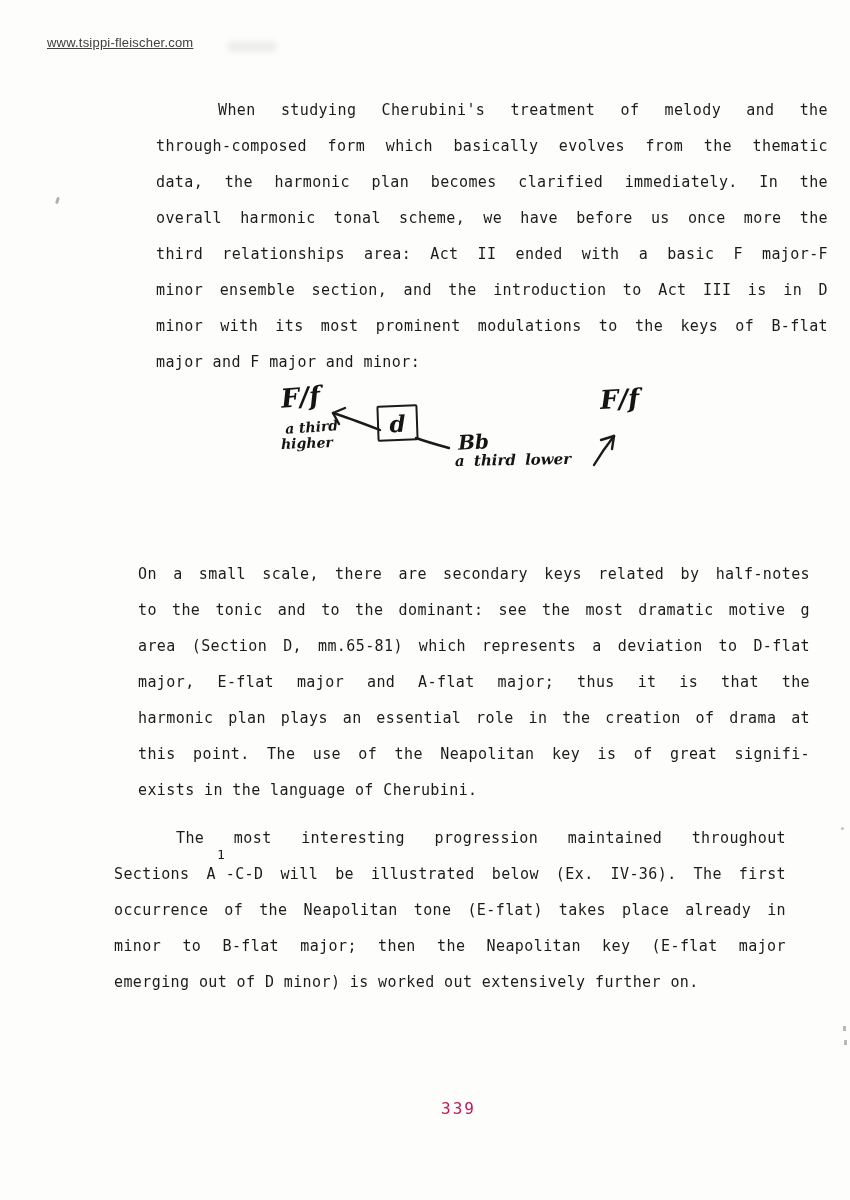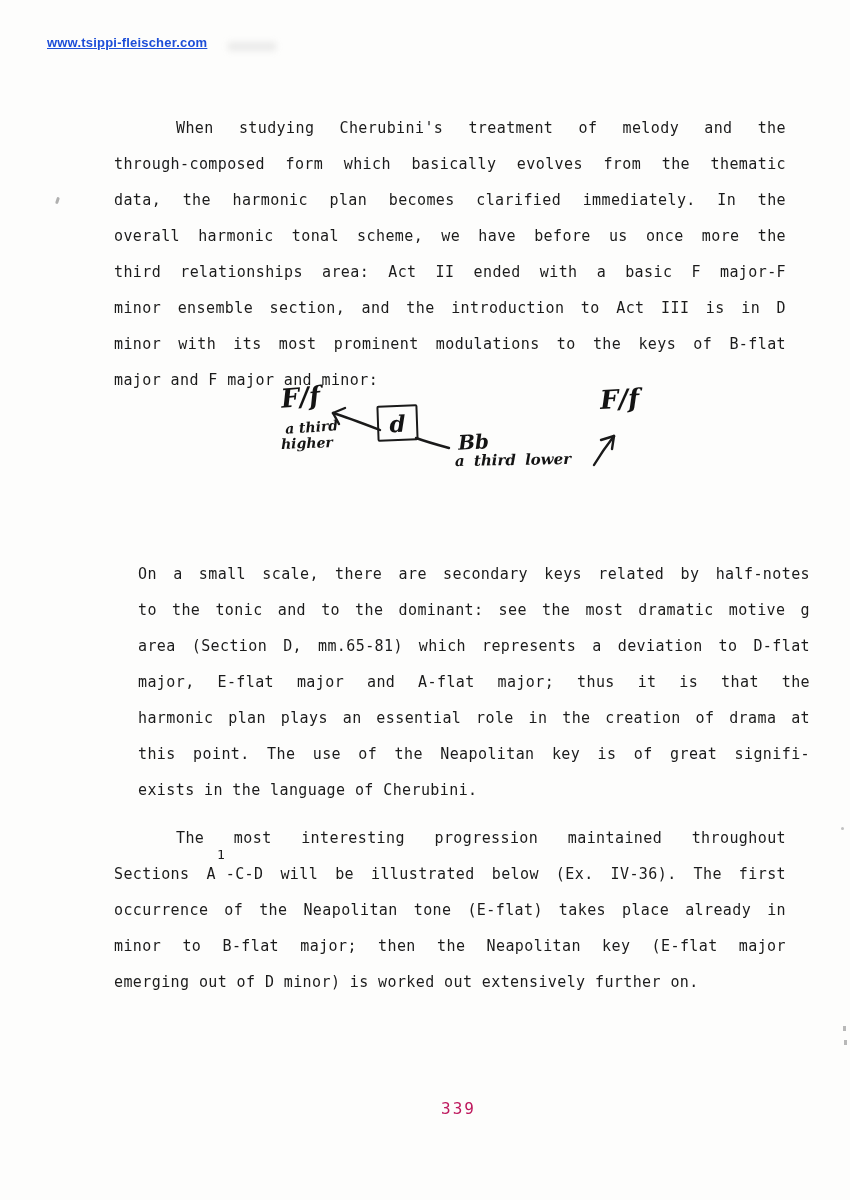--- a/index.html
+++ b/index.html
@@ -6,26 +6,26 @@
   .page{
     position:relative;width:850px;height:1200px;overflow:hidden;
     background:#fdfdfc;
     font-family:"DejaVu Sans Mono", "Liberation Mono", monospace;
     color:#1b1b1b;
   }
   
   .url{
     position:absolute;left:47px;top:35px;
     font-family:"Liberation Sans", sans-serif;
-    font-size:13px;color:#1d4ed8;text-decoration:underline;
-    letter-spacing:0.2px;cursor:pointer;font-weight:bold;
+    font-size:13px;color:#404040;text-decoration:underline;
+    letter-spacing:0.2px;cursor:pointer;
   }
   
   .para{position:absolute;left:114px;width:672px;font-size:15px;letter-spacing:0.4px;}
-  .p1{top:110px;}
+  .p1{top:92px;margin-left:42px;}
   .p2{top:556px;margin-left:24px;}
   .p3{top:820px;}
   .line{
     height:36px;line-height:36px;
     text-align:justify;text-align-last:justify;
     overflow:visible;
   }
   .line.first{text-indent:62px;}
   .line.endpara{text-align-last:left;}
   sup.fn{

